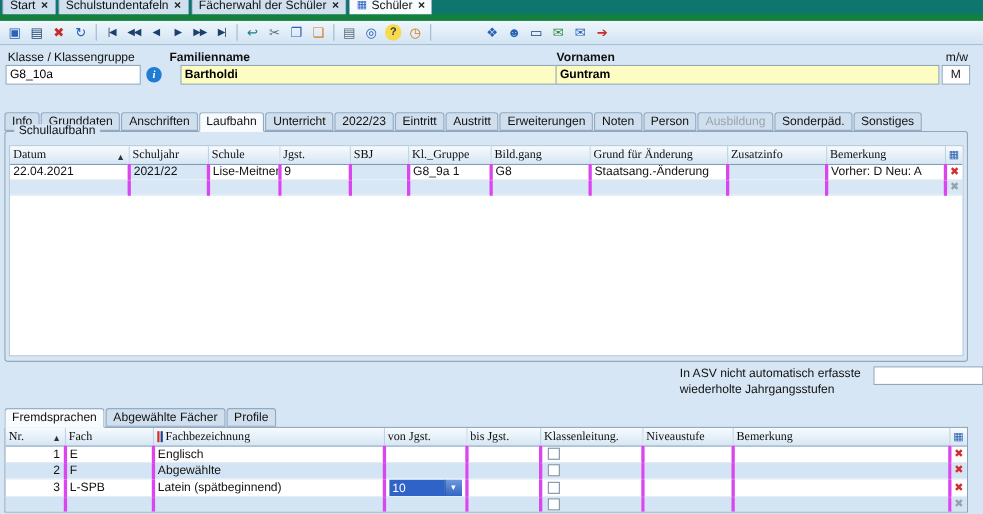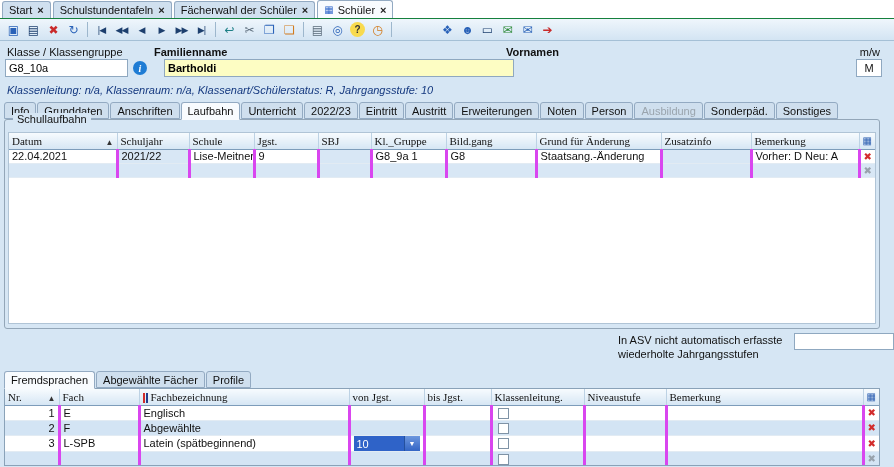--- a/index.html
+++ b/index.html
@@ -7,22 +7,22 @@
   body {
     background: #d6e6f4;
     font-family: "Liberation Sans", "DejaVu Sans", sans-serif;
     font-size: 11px;
     color: #111;
     overflow: hidden;
     cursor: default;
   }
 
   
-  .window-tabs { display: flex; align-items: flex-end; height: 19px; background: #ffffff;
-    border-bottom: 1px solid #15803d; padding-left: 2px; gap: 2px; }
+  .window-tabs { display: flex; align-items: flex-end; height: 19px; background: #0f766e;
+    border-bottom: 6px solid #15803d; padding-left: 2px; gap: 2px; }
   .wtab { display: flex; align-items: center; gap: 4px; height: 17px; padding: 0 6px;
     background: #d0e0ef; border: 1px solid #93aac2; border-bottom: none; border-radius: 3px 3px 0 0; white-space: nowrap; }
   .wtab.active { background: #f8fbfe; height: 18px; }
   .wtab .close { font-size: 11px; font-weight: 700; color: #222; margin-left: 1px; }
   .wtab .wtab-icon { color: #2a62c8; font-size: 10px; }
 
   
   .toolbar { display: flex; align-items: center; height: 22px;
     background: linear-gradient(#eff6fc, #d3e4f3); border-bottom: 1px solid #a5c0d6; padding: 0 4px; gap: 1px; }
   .tbtn { min-width: 19px; height: 18px; display: flex; align-items: center; justify-content: center;
@@ -164,25 +164,25 @@
 
 <div class="form-area">
   <span class="flabel fl-klasse">Klasse / Klassengruppe</span>
   <input class="finput fi-klasse" value="G8_10a" style="">
   <span class="info-badge">i</span>
 
   <span class="flabel fl-fam">Familienname</span>
   <input class="finput fi-fam" value="Bartholdi" style="">
 
   <span class="flabel fl-vor">Vornamen</span>
+  <input class="finput fi-vor" value="Guntram" style="">
 
   <span class="flabel fl-mw">m/w</span>
   <div class="mw-box">M</div>
 
-  <div class="meta-line">Klassenleitung: n/a, Klassenraum: n/a, Klassenart/Schülerstatus: R, Jahrgangsstufe: 10</div>
 </div>
 
 <div class="tabs-row">
   <div class="dtab">Info</div>
   <div class="dtab">Grunddaten</div>
   <div class="dtab">Anschriften</div>
   <div class="dtab active">Laufbahn</div>
   <div class="dtab">Unterricht</div>
   <div class="dtab">2022/23</div>
   <div class="dtab">Eintritt</div>

